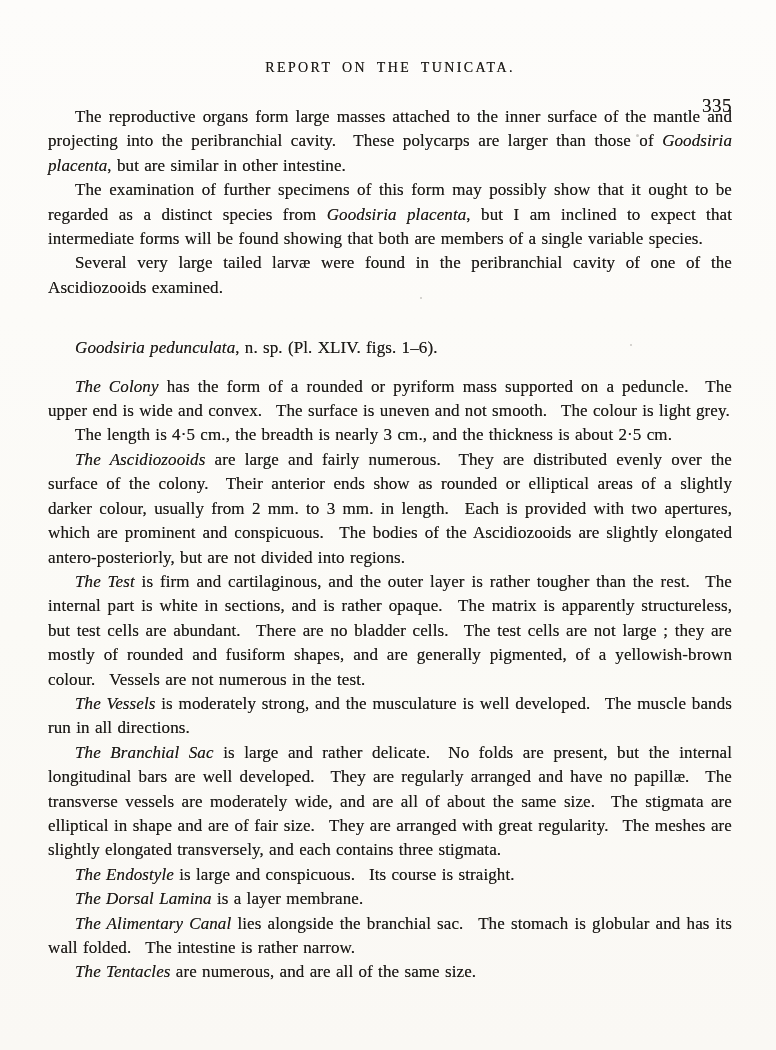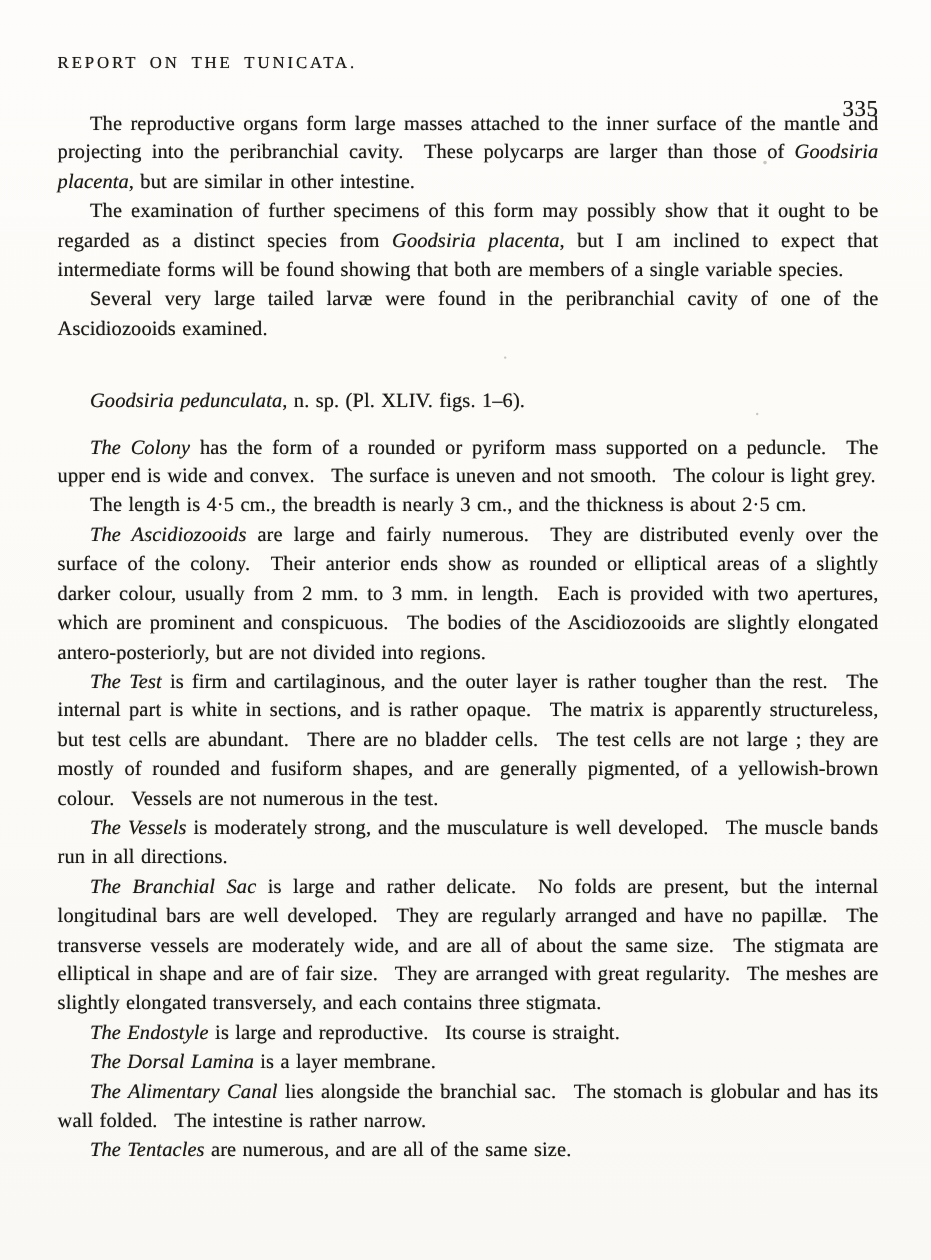--- a/index.html
+++ b/index.html
@@ -21,24 +21,26 @@
     background: linear-gradient(180deg, #fdfcfa 0%, #fbfaf6 60%, #faf8f4 100%);
     color: #1d1b18;
     font-family: "Liberation Serif", "DejaVu Serif", serif;
     text-shadow: 0 0 0.6px rgba(25, 22, 18, 0.65);
   }
   .running-head {
     position: relative;
     height: 22px;
   }
   .head-title {
+    text-align: center;
     font-size: 14px;
     letter-spacing: 2.4px;
     word-spacing: 4px;
     line-height: 18px;
+    margin-top: 14px;
   }
   .page-number {
     position: absolute;
     right: 0;
     top: -4px;
     font-size: 19px;
     letter-spacing: 0.5px;
     margin-top: 40px;
   }
   main.text-block {
@@ -85,21 +87,21 @@
       <p class="body-para"><span>The reproductive organs form large masses attached to the inner surface of the mantle and projecting into the peribranchial cavity.  These polycarps are larger than those of </span><span class="it">Goodsiria placenta</span><span>, but are similar in other intestine.</span></p>
       <p class="body-para"><span>The examination of further specimens of this form may possibly show that it ought to be regarded as a distinct species from </span><span class="it">Goodsiria placenta</span><span>, but I am inclined to expect that intermediate forms will be found showing that both are members of a single variable species.</span></p>
       <p class="body-para"><span>Several very large tailed larvæ were found in the peribranchial cavity of one of the Ascidiozooids examined.</span></p>
       <p class="species-heading"><span class="it">Goodsiria pedunculata</span><span>, n. sp. (Pl. XLIV. figs. 1–6).</span></p>
       <p class="body-para"><span class="it">The Colony</span><span> has the form of a rounded or pyriform mass supported on a peduncle.  The upper end is wide and convex.  The surface is uneven and not smooth.  The colour is light grey.</span></p>
       <p class="body-para"><span>The length is 4·5 cm., the breadth is nearly 3 cm., and the thickness is about 2·5 cm.</span></p>
       <p class="body-para"><span class="it">The Ascidiozooids</span><span> are large and fairly numerous.  They are distributed evenly over the surface of the colony.  Their anterior ends show as rounded or elliptical areas of a slightly darker colour, usually from 2 mm. to 3 mm. in length.  Each is provided with two apertures, which are prominent and conspicuous.  The bodies of the Ascidiozooids are slightly elongated antero-posteriorly, but are not divided into regions.</span></p>
       <p class="body-para"><span class="it">The Test</span><span> is firm and cartilaginous, and the outer layer is rather tougher than the rest.  The internal part is white in sections, and is rather opaque.  The matrix is apparently structureless, but test cells are abundant.  There are no bladder cells.  The test cells are not large ; they are mostly of rounded and fusiform shapes, and are generally pigmented, of a yellowish-brown colour.  Vessels are not numerous in the test.</span></p>
       <p class="body-para"><span class="it">The Vessels</span><span> is moderately strong, and the musculature is well developed.  The muscle bands run in all directions.</span></p>
       <p class="body-para"><span class="it">The Branchial Sac</span><span> is large and rather delicate.  No folds are present, but the internal longitudinal bars are well developed.  They are regularly arranged and have no papillæ.  The transverse vessels are moderately wide, and are all of about the same size.  The stigmata are elliptical in shape and are of fair size.  They are arranged with great regularity.  The meshes are slightly elongated transversely, and each contains three stigmata.</span></p>
-      <p class="body-para"><span class="it">The Endostyle</span><span> is large and reproductive.  Its course is straight.</span></p>
+      <p class="body-para"><span class="it">The Endostyle</span><span> is large and conspicuous.  Its course is straight.</span></p>
       <p class="body-para"><span class="it">The Dorsal Lamina</span><span> is a layer membrane.</span></p>
       <p class="body-para"><span class="it">The Alimentary Canal</span><span> lies alongside the branchial sac.  The stomach is globular and has its wall folded.  The intestine is rather narrow.</span></p>
       <p class="body-para"><span class="it">The Tentacles</span><span> are numerous, and are all of the same size.</span></p>
     </main>
 
   <div class="speck s1"></div>
   <div class="speck s2"></div>
   <div class="speck s3"></div>
 </div>
 

